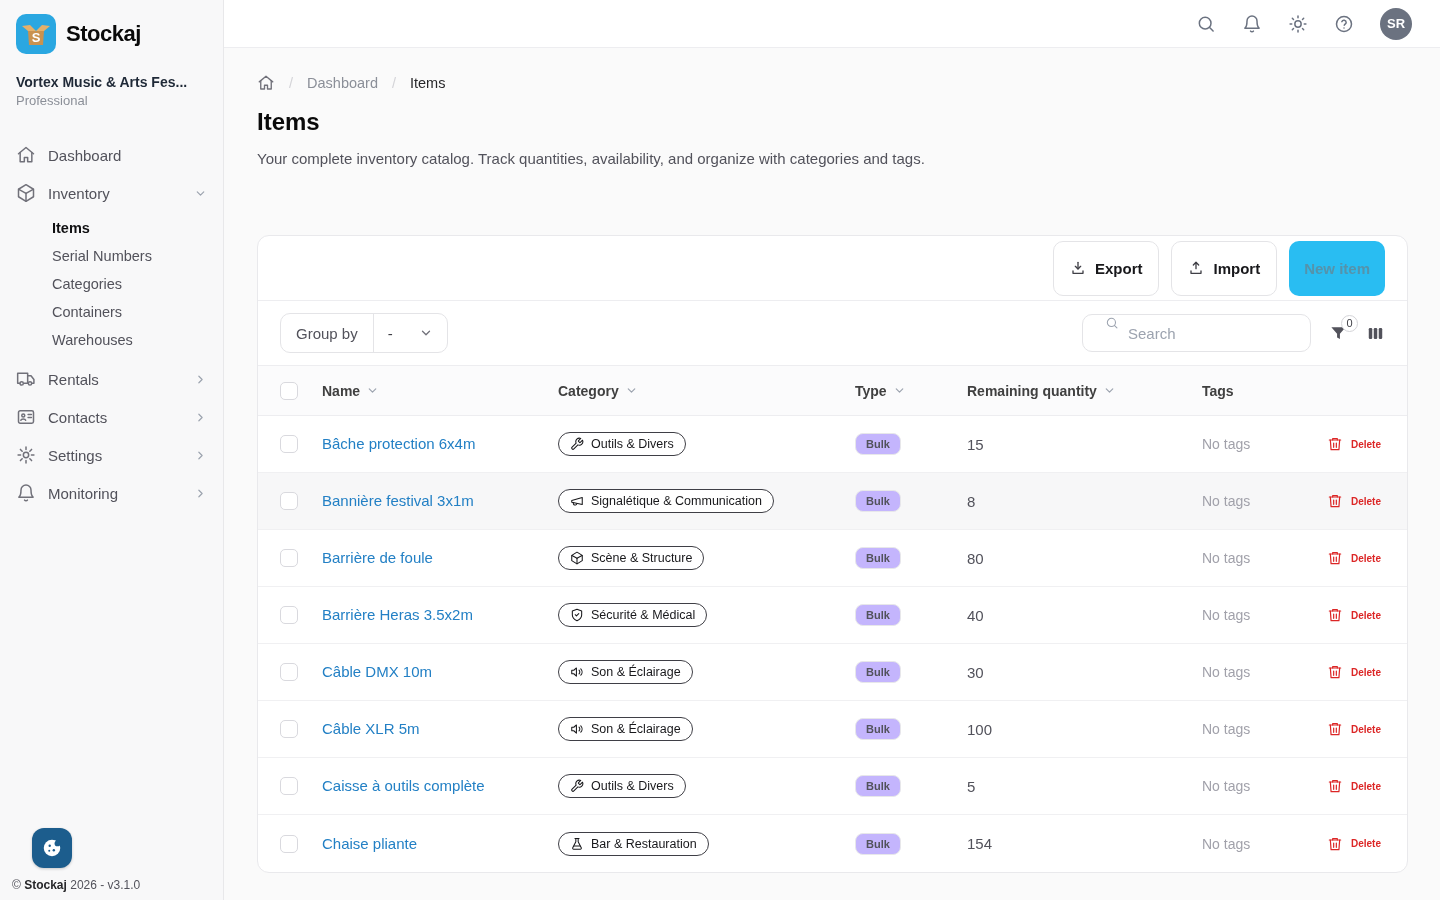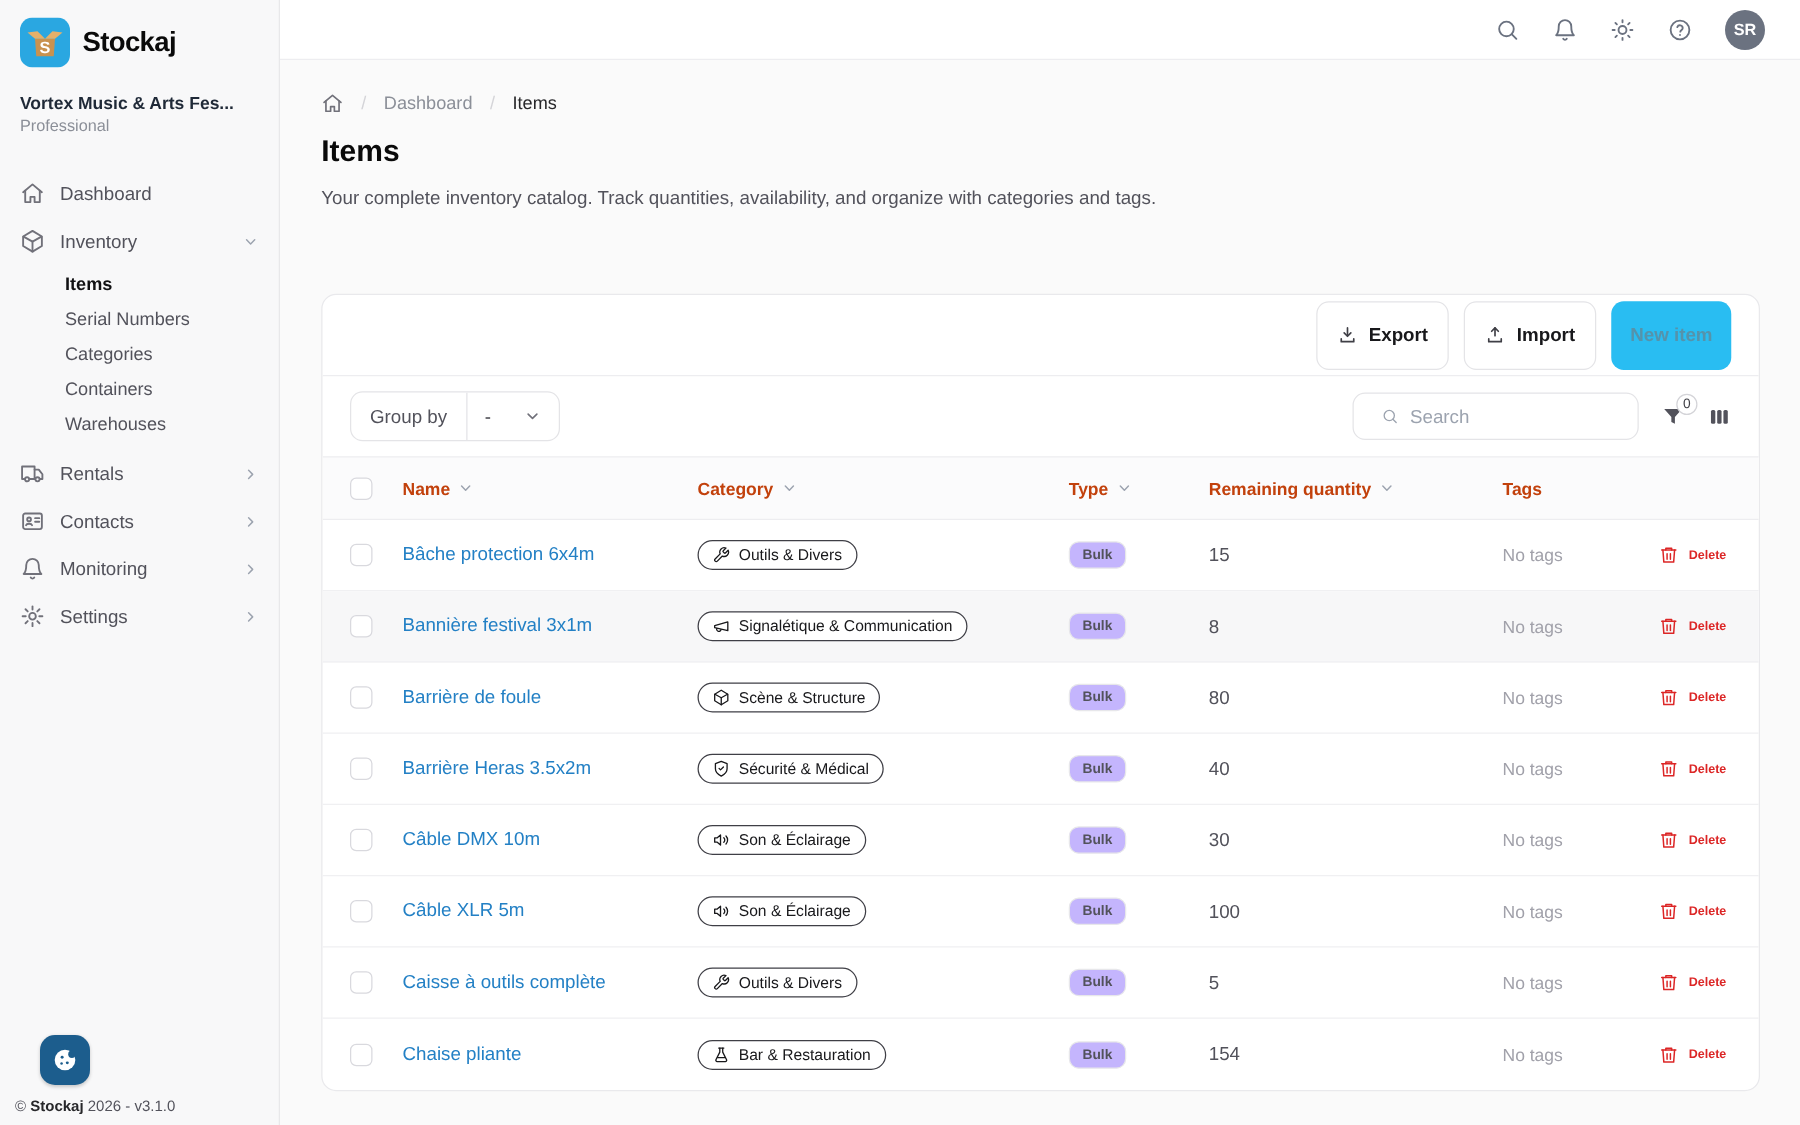--- a/index.html
+++ b/index.html
@@ -46,33 +46,33 @@
   .card-toolbar { display:flex; justify-content:flex-end; align-items:center; gap:12px; padding:12px 22px; height:64px; }
   .btn { display:inline-flex; align-items:center; gap:9px; height:55px; padding:0 16px; background:#fff; border:1px solid #e4e4e7; border-radius:10px; font-size:15px; font-weight:600; color:#18181b; cursor:pointer; font-family:inherit; }
   .btn svg { width:16px; height:16px; stroke:#3f3f46; }
   .btn-primary { background:#29bdf2; border:none; color:#5593ab; padding:0 15px; }
   .card-controls { display:flex; align-items:center; justify-content:space-between; border-top:1px solid #ededf0; padding:13px 22px; height:65px; }
   .groupby { display:flex; align-items:stretch; height:40px; border:1px solid #e4e4e7; border-radius:10px; overflow:hidden; background:#fff; }
   .groupby-label { display:flex; align-items:center; padding:0 15px; font-size:15px; color:#52525b; border-right:1px solid #e4e4e7; }
   .groupby-value { display:flex; align-items:center; gap:26px; padding:0 14px; font-size:15px; color:#3f3f46; cursor:pointer; }
   .groupby-value svg { width:14px; height:14px; stroke:#71717a; }
   .controls-right { display:flex; align-items:center; gap:18px; }
-  .searchbox { display:flex; align-items:center; gap:9px; width:229px; height:38px; border:1px solid #e4e4e7; border-radius:10px; padding:0 22px; background:#fff; }
+  .searchbox { display:flex; gap:9px; width:229px; height:38px; border:1px solid #e4e4e7; border-radius:10px; padding:0 22px; background:#fff; }
   .searchbox svg { width:16px; height:16px; stroke:#9ca3af; }
   .searchbox input { border:none; outline:none; width:100%; font-size:15px; color:#27272a; font-family:inherit; background:transparent; }
   .searchbox input::placeholder { color:#9ca3af; }
   .filter-wrap { position:relative; cursor:pointer; }
   .filter-wrap svg { width:19px; height:19px; color:#52525b; display:block; }
   .filter-badge { position:absolute; top:-9px; right:-10px; min-width:17px; height:17px; background:#fff; border:1px solid #d4d4d8; border-radius:99px; font-size:11px; color:#3f3f46; display:flex; align-items:center; justify-content:center; padding:0 4px; }
   .cols-icon { width:19px; height:19px; color:#52525b; cursor:pointer; display:block; }
 
   
   .thead, .row { display:grid; grid-template-columns:64px 236px 297px 112px 235px 92px 1fr; align-items:center; }
   .thead { height:51px; background:#fbfbfc; border-top:1px solid #ededf0; border-bottom:1px solid #ededf0; }
-  .th { font-size:14px; font-weight:700; color:#c2410c; display:flex; align-items:center; gap:6px; }
+  .th { font-size:14px; font-weight:700; color:#404040; display:flex; align-items:center; gap:6px; }
   .th svg { width:13px; height:13px; stroke:#9ca3af; cursor:pointer; }
   .checkbox { width:18px; height:18px; border:1.5px solid #d9d9de; border-radius:5px; background:#fff; cursor:pointer; }
   .c-check { padding-left:22px; }
   .row { height:57px; border-bottom:1px solid #f0f0f2; }
   .row:last-child { border-bottom:none; }
   .row.hl { background:#f7f7f8; }
   .item-link { color:#2380c5; font-size:15px; text-decoration:none; cursor:pointer; }
   .chip { display:inline-flex; align-items:center; gap:7px; border:1px solid #3f3f46; border-radius:999px; padding:4px 11px; font-size:12.5px; color:#18181b; background:#fff; cursor:default; }
   .chip svg { width:14px; height:14px; stroke:#18181b; }
   .type-pill { display:inline-block; background:#c4b5fd; border:1px solid #e7e7ea; border-radius:8px; padding:4px 10px; font-size:11px; color:#52525b;font-weight:bold; }
@@ -239,32 +239,32 @@
         <svg class="mi">
             <use href="#id-card-icon"></use>
           </svg>
         <span class="lbl">Contacts</span>
         <svg class="chev">
             <use href="#chevron-right-icon"></use>
           </svg>
       </div>
       <div class="nav-item">
         <svg class="mi">
-            <use href="#bell-icon"></use>
-          </svg>
-        <span class="lbl">Monitoring</span>
+            <use href="#gear-icon"></use>
+          </svg>
+        <span class="lbl">Settings</span>
         <svg class="chev">
             <use href="#chevron-right-icon"></use>
           </svg>
       </div>
       <div class="nav-item">
         <svg class="mi">
-            <use href="#gear-icon"></use>
-          </svg>
-        <span class="lbl">Settings</span>
+            <use href="#bell-icon"></use>
+          </svg>
+        <span class="lbl">Monitoring</span>
         <svg class="chev">
             <use href="#chevron-right-icon"></use>
           </svg>
       </div>
     </nav>
 
     <button class="cookie-btn">
       <svg width="22" height="22" viewBox="0 0 24 24">
         <circle cx="12" cy="12" r="9" fill="#ffffff"></circle>
         <circle cx="18" cy="7" r="3.2" fill="#1c5d8d"></circle>

